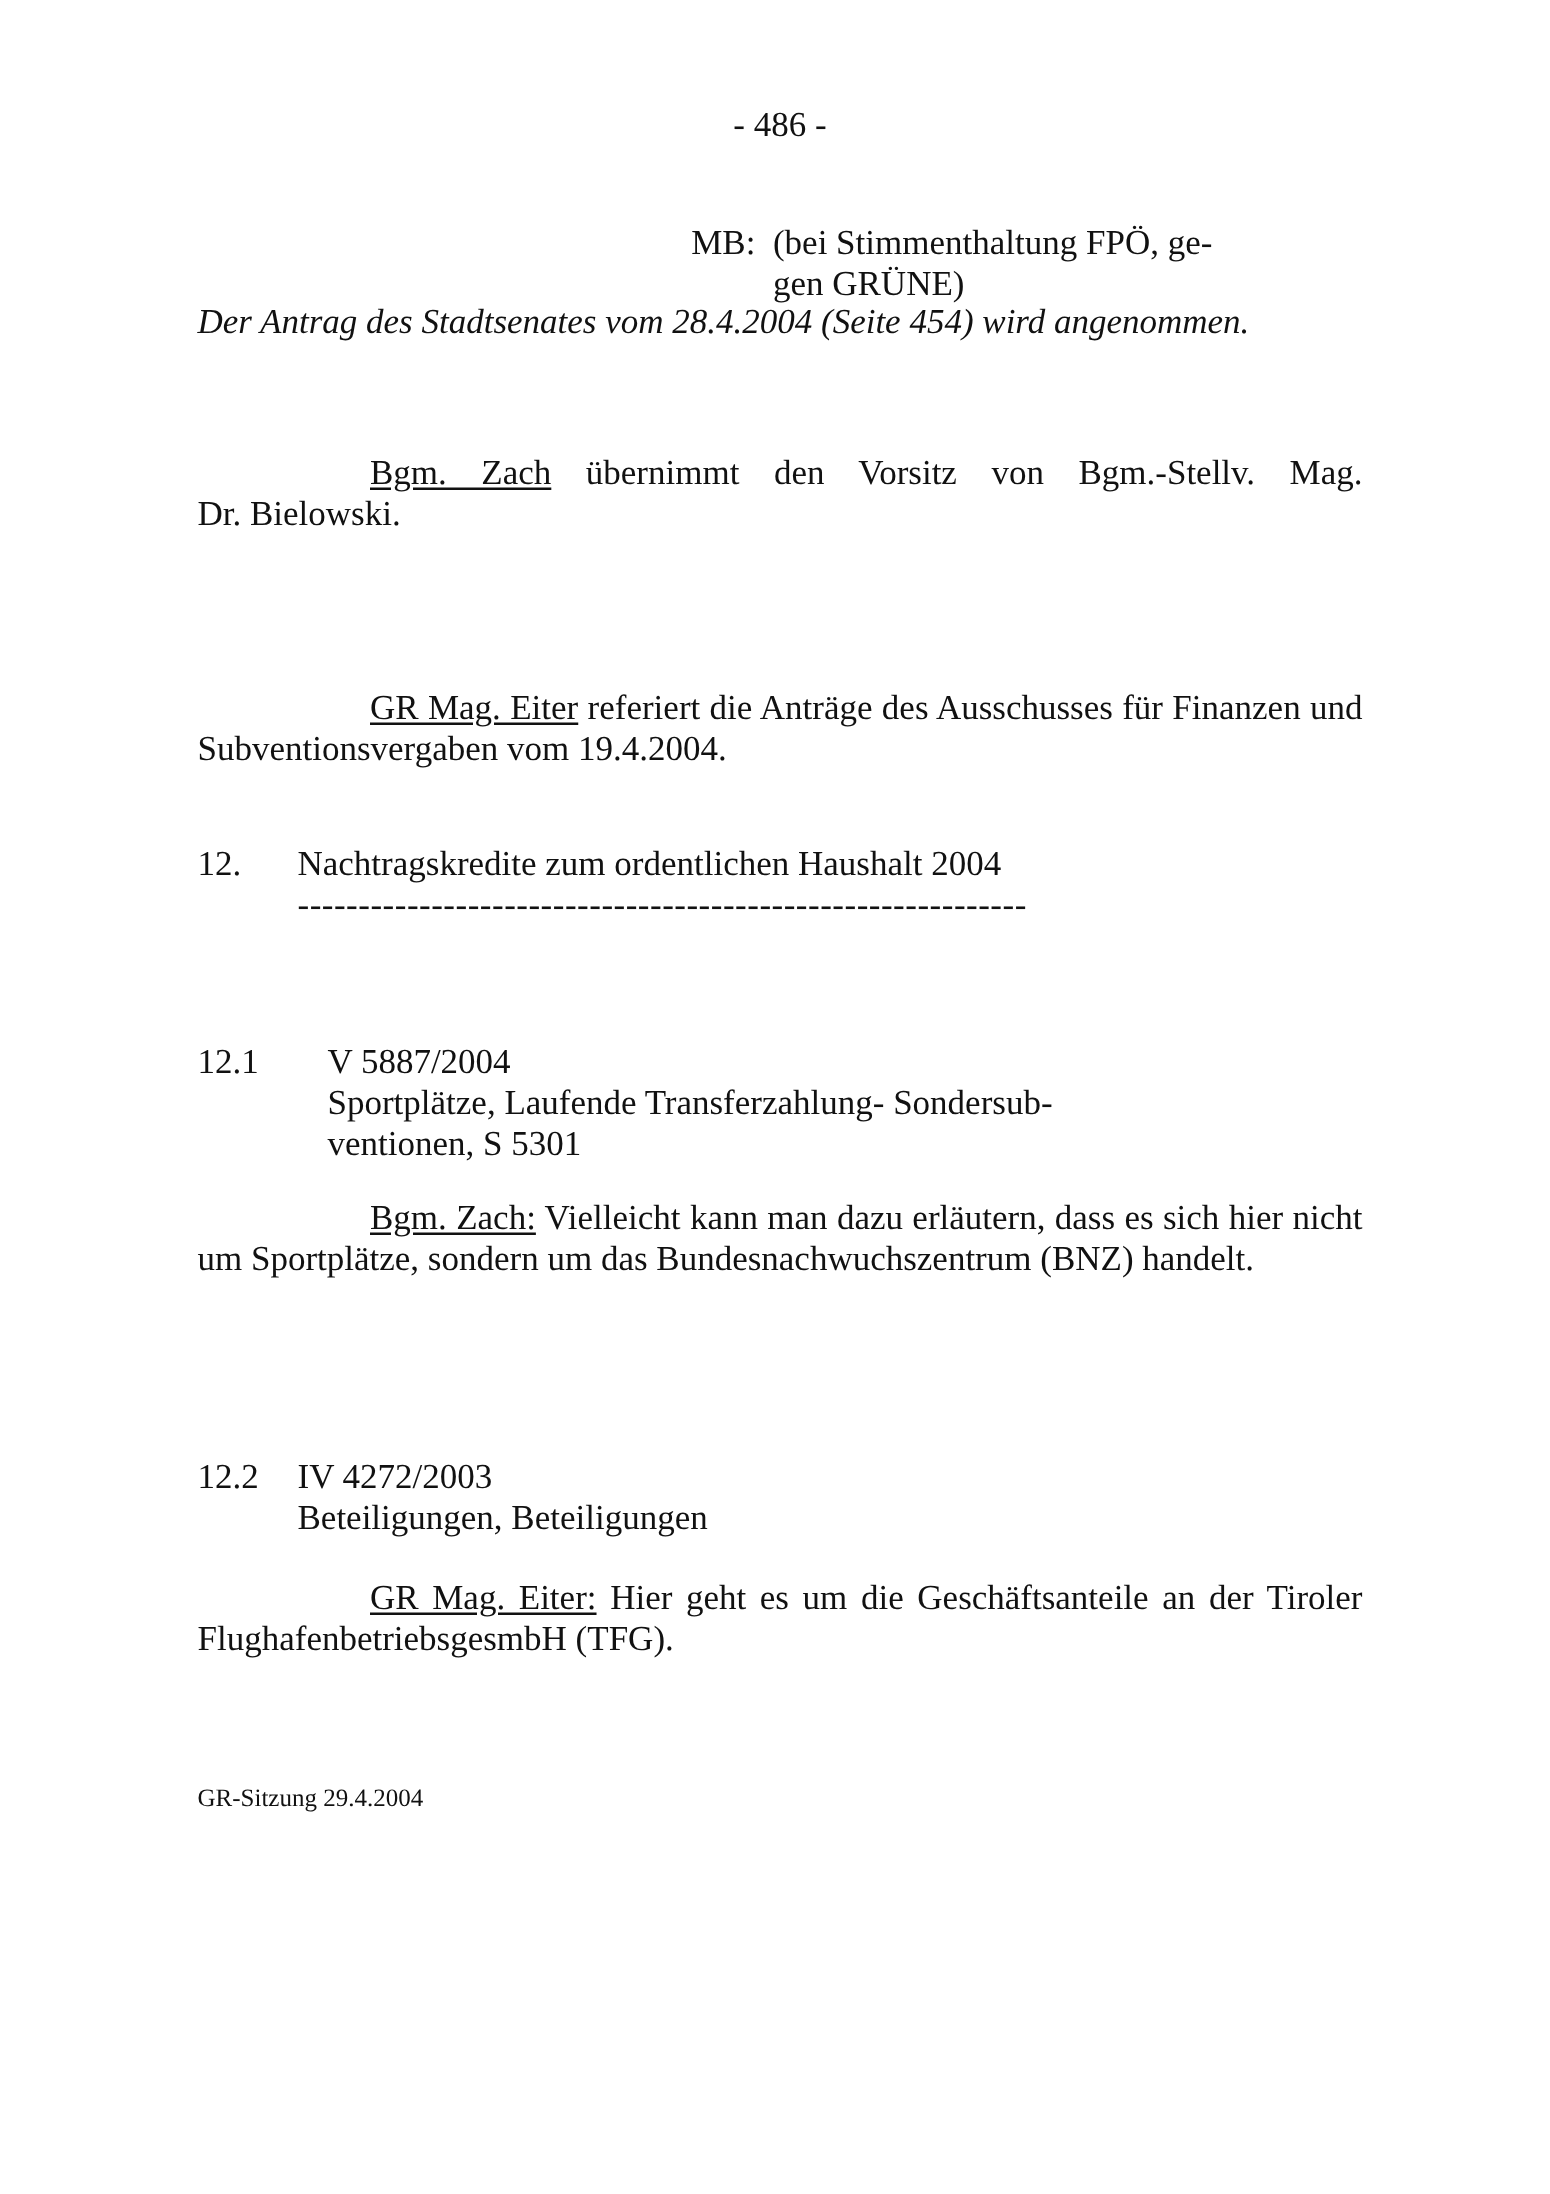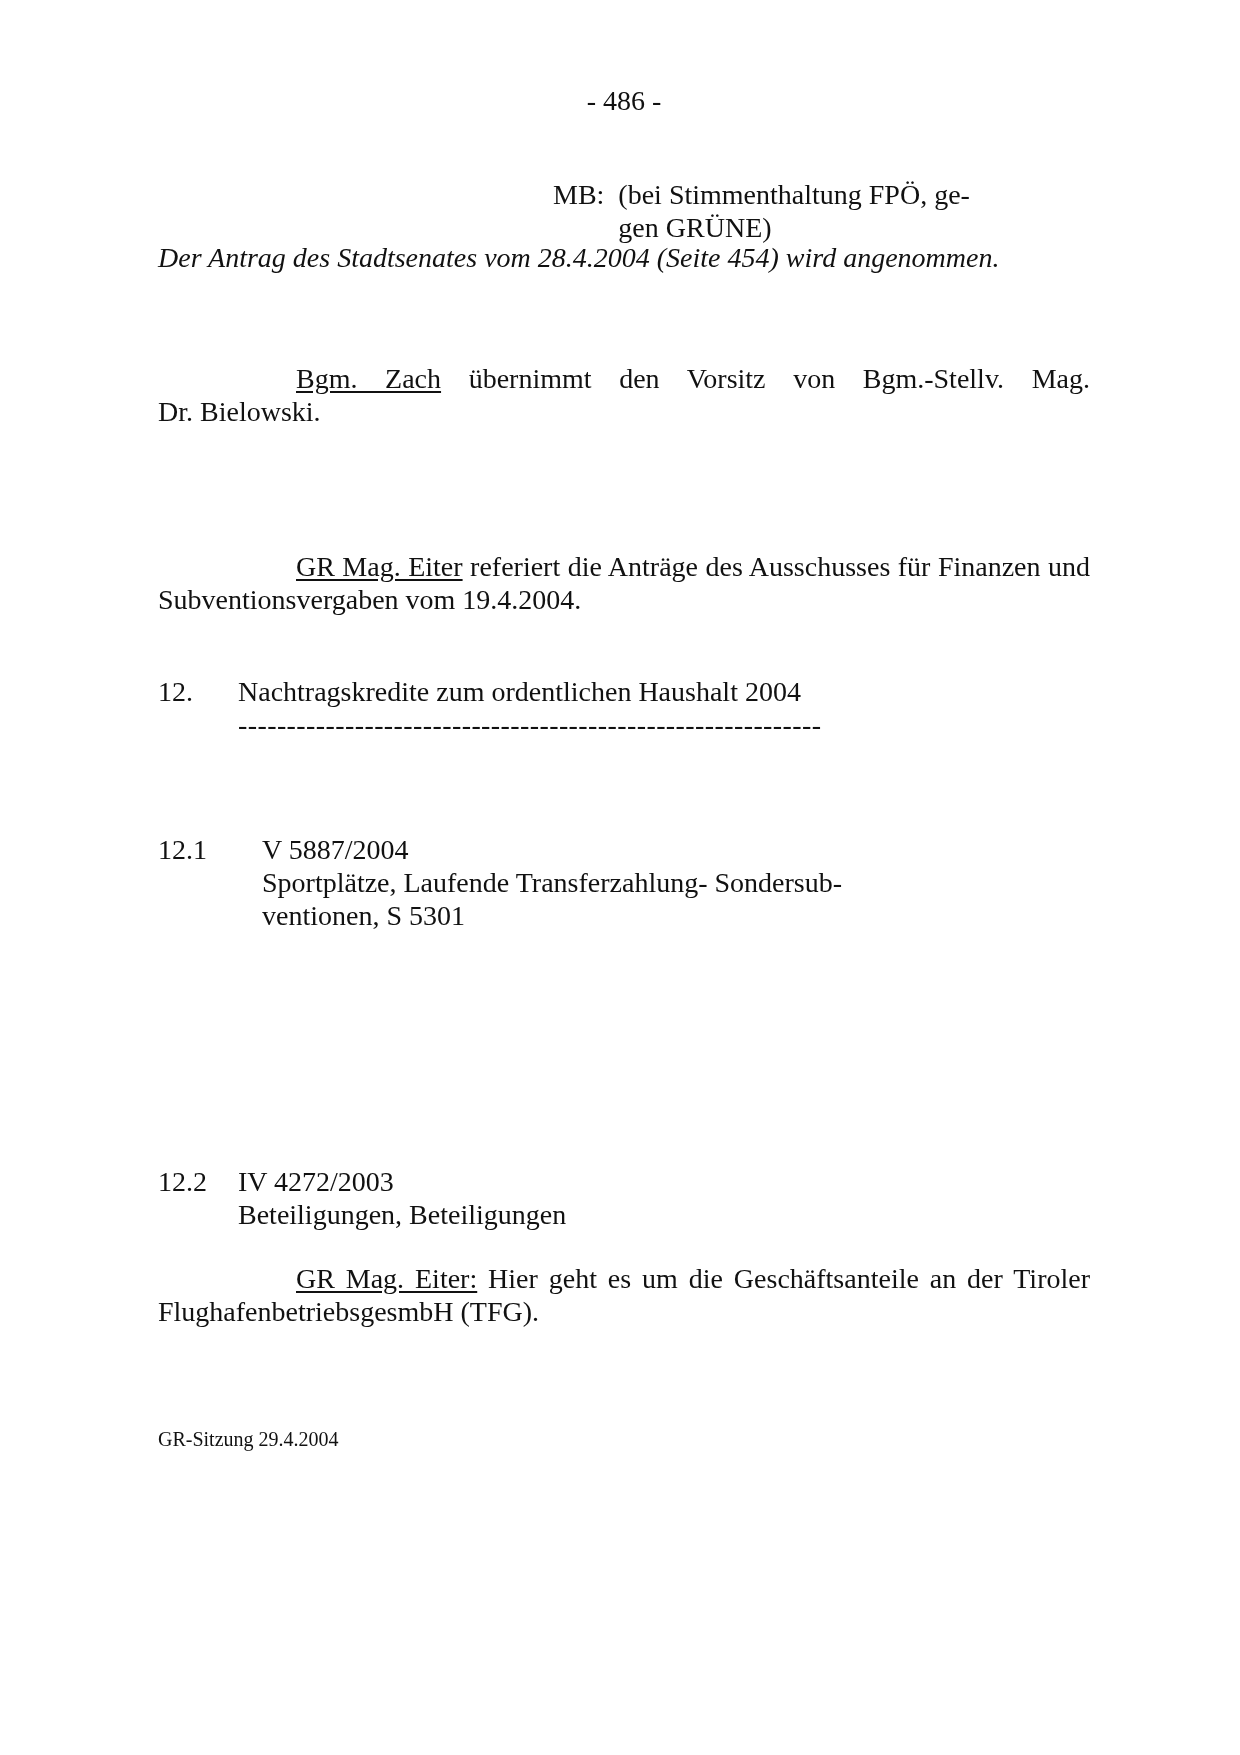--- a/index.html
+++ b/index.html
@@ -64,20 +64,23 @@
   <div class="abs text-col row" style="top:675px;">
     <span class="num">12.</span>
     <span><span>Nachtragskredite zum ordentlichen Haushalt 2004</span><br><span class="dashes">------------------------------------------------------------</span></span>
   </div>
 
   <div class="abs text-col row" style="top:833px;gap:24px;">
     <span class="num">12.1</span>
     <span><span>V 5887/2004</span><br><span>Sportplätze, Laufende Transferzahlung- Sondersub-</span><br><span>ventionen, S 5301</span></span>
   </div>
 
+  <p class="abs text-col justify indent" style="top:958px;">
+    <span class="u">Bgm. Zach:</span><span> Vielleicht kann man dazu erläutern, dass es sich hier nicht um Sportplätze, sondern um das Bundesnachwuchszentrum (BNZ) handelt.</span>
+  </p>
 
   <div class="abs text-col row" style="top:1165px;">
     <span class="num">12.2</span>
     <span><span>IV 4272/2003</span><br><span>Beteiligungen, Beteiligungen</span></span>
   </div>
 
   <p class="abs text-col justify indent" style="top:1262px;">
     <span class="u">GR Mag. Eiter:</span><span> Hier geht es um die Geschäftsanteile an der Tiroler FlughafenbetriebsgesmbH (TFG).</span>
   </p>
 

